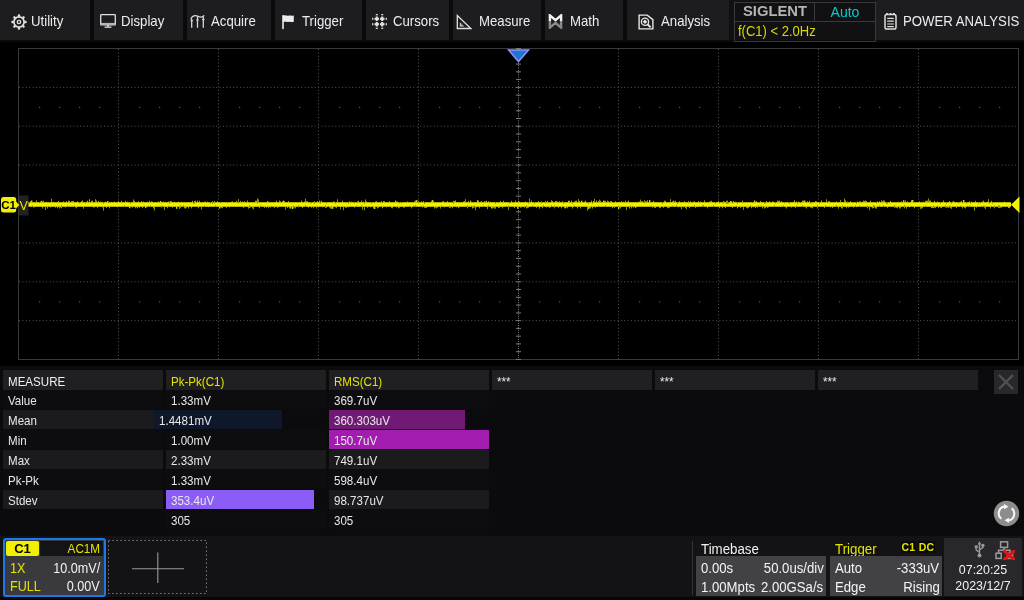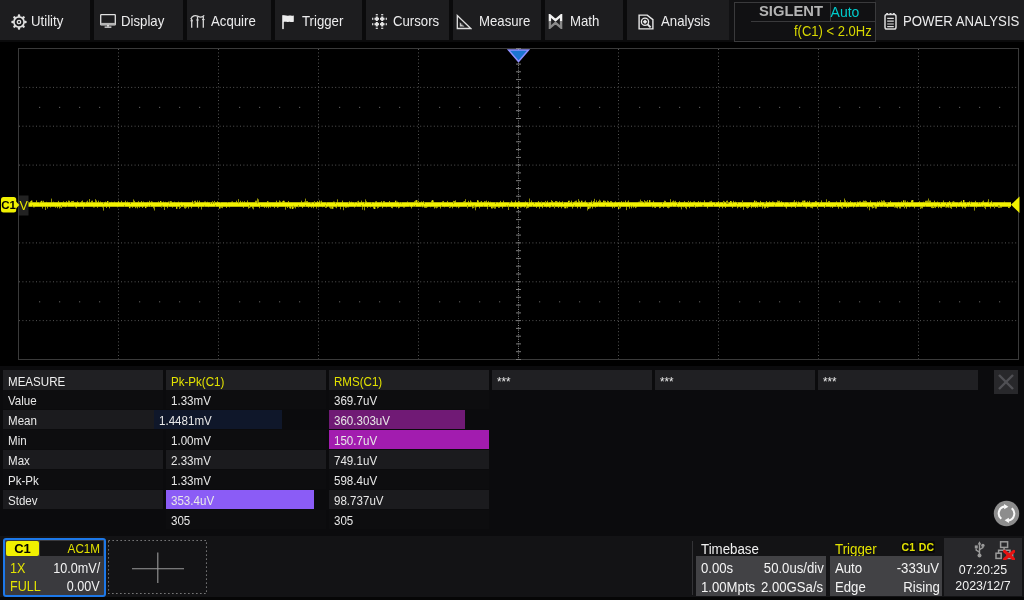--- a/index.html
+++ b/index.html
@@ -8,26 +8,26 @@
 
 #menubar{position:absolute;left:0;top:0;width:1024px;height:42px;background:#1d1d1f}
 #menubar .sep{position:absolute;top:0;width:4px;height:42px;background:#0a0a0b}
 .mico{position:absolute;top:14px}
 .mlab{position:absolute;top:13px;color:#ededee;font-size:15px;white-space:nowrap;
 line-height:16px;transform:scaleX(0.88);transform-origin:0 50%}
 .cx{display:inline-block;transform:scaleX(0.89);transform-origin:0 50%}
 
 #sigbox{position:absolute;left:734px;top:2px;width:140px;height:38px;
 border:1px solid #3a3a3c}
-#sig{position:absolute;left:16px;top:-1px;width:79px;height:19px;border-right:1px solid #3a3a3c;
+#sig{position:absolute;left:0;top:-1px;width:79px;height:19px;border-right:1px solid #3a3a3c;
 border-bottom:1px solid #3a3a3c;display:flex;align-items:center;justify-content:center}
 #auto{position:absolute;left:80px;top:0;width:60px;height:18px;border-bottom:1px solid #3a3a3c;
 display:flex;align-items:center;justify-content:center;color:#00cccc;font-size:14px}
 #fc1{position:absolute;left:0;top:18px;width:140px;height:19px;display:flex;
-align-items:center;justify-content:flex-end;color:#d8d800;font-size:14px}
+align-items:center;justify-content:flex-start;color:#d8d800;font-size:14px}
 
 #wave{position:absolute;left:0;top:42px;width:1024px;height:324px;background:#000}
 
 #mtable{position:absolute;left:0;top:366px;width:1024px;height:170px;background:#0b0b0d}
 .hc{position:absolute;top:4px;height:20px;background:#202023;font-size:13px;
 line-height:24px;padding-left:5px;box-sizing:border-box}
 .tc{position:absolute;height:19px;font-size:13px;line-height:22px;color:#e8e8e8;
 padding-left:5px;box-sizing:border-box}
 #closebtn{position:absolute;left:994px;top:4px;width:24px;height:24px;background:#28282b}
 

